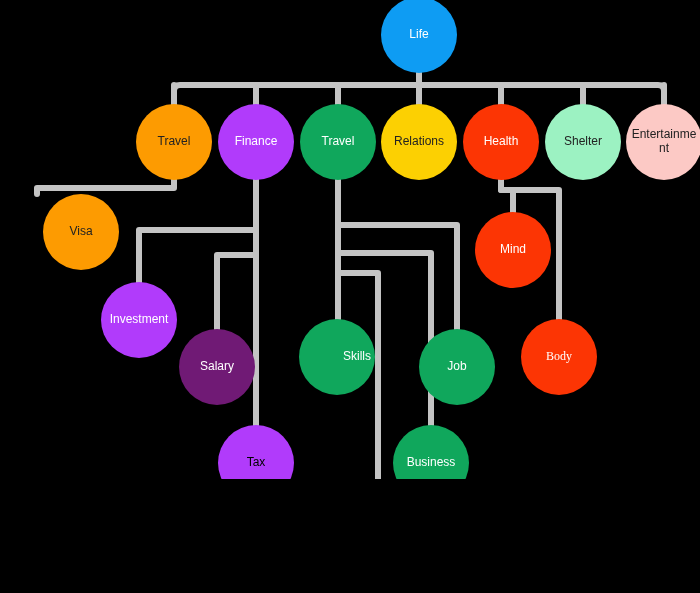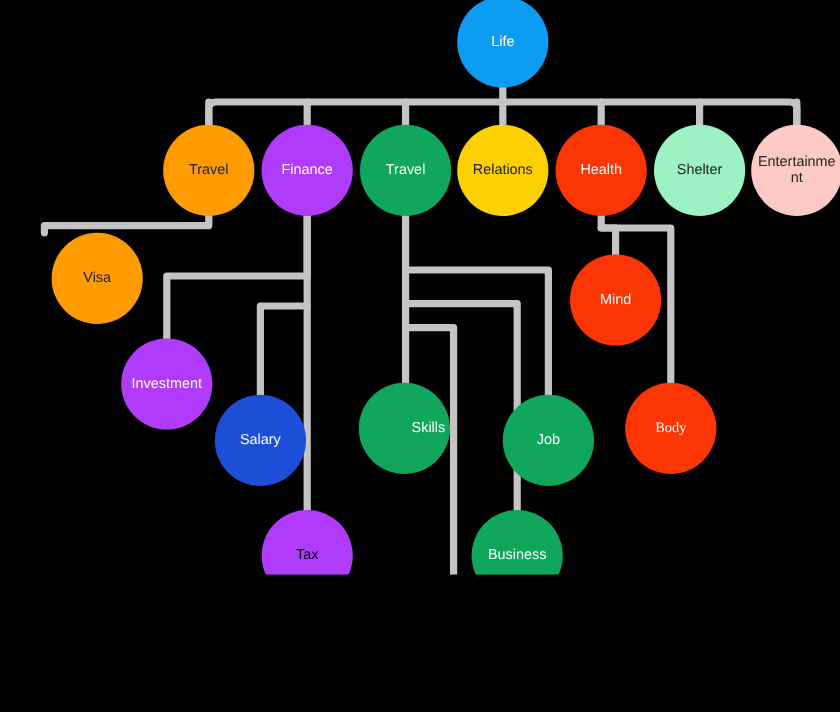--- a/index.html
+++ b/index.html
@@ -76,21 +76,21 @@
       </div>
       <div class="node dark" style="left: 626px; top: 104px; width: 76px; height: 76px; background: rgb(252, 201, 197); color: rgb(34, 34, 34);">
         <span>Entertainment</span>
       </div>
       <div class="node dark" style="left: -1px; top: 194px; width: 76px; height: 76px; background: rgb(253, 155, 1); color: rgb(34, 34, 34); margin-left: 44px;">
         <span>Visa</span>
       </div>
       <div class="node light" style="left: 101px; top: 282px; width: 76px; height: 76px; background: rgb(177, 59, 251); color: rgb(255, 255, 255);">
         <span>Investment</span>
       </div>
-      <div class="node light" style="left: 179px; top: 329px; width: 76px; height: 76px; background: #1d4ed8; color: rgb(255, 255, 255); text-align: center;">
+      <div class="node light" style="left: 179px; top: 329px; width: 76px; height: 76px; background: #701a75; color: rgb(255, 255, 255); text-align: center;">
         <span>Salary</span>
       </div>
       <div class="node light" style="left: 218px; top: 425px; width: 76px; height: 76px; background: rgb(177, 59, 251); color: #000000;">
         <span>Tax</span>
       </div>
       <div class="node light" style="left: 299px; top: 319px; width: 76px; height: 76px; background: rgb(16, 167, 92); color: rgb(255, 255, 255); justify-content: flex-end;">
         <span>Skills</span>
       </div>
       <div class="node light" style="left: 419px; top: 329px; width: 76px; height: 76px; background: rgb(16, 167, 92); color: rgb(255, 255, 255);">
         <span>Job</span>

